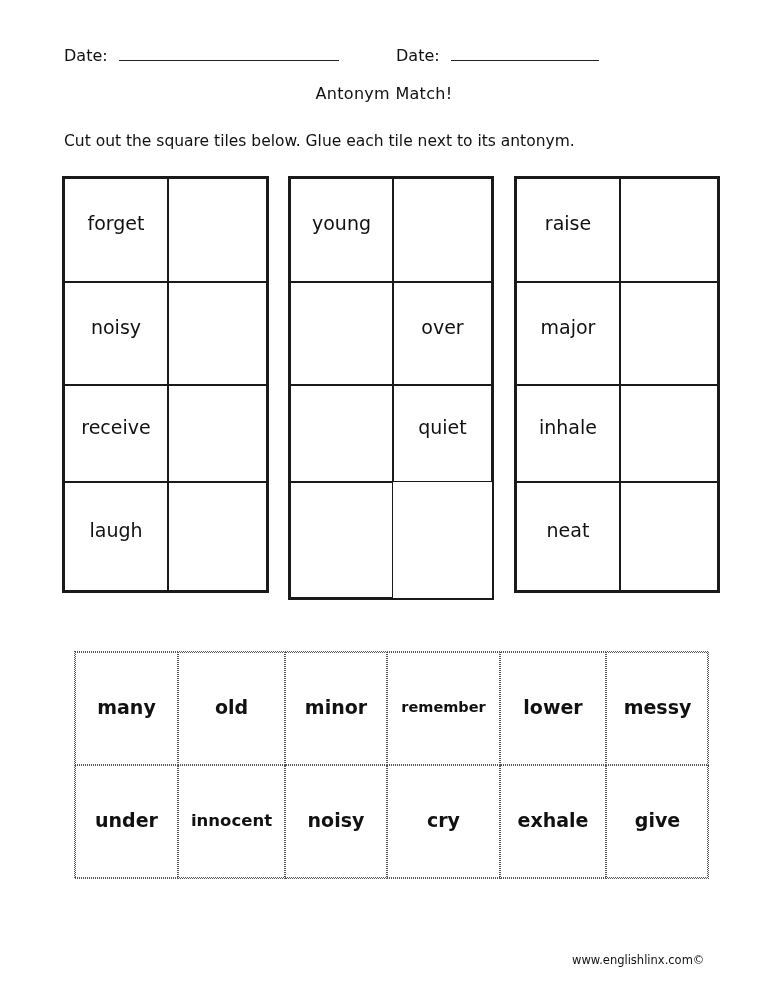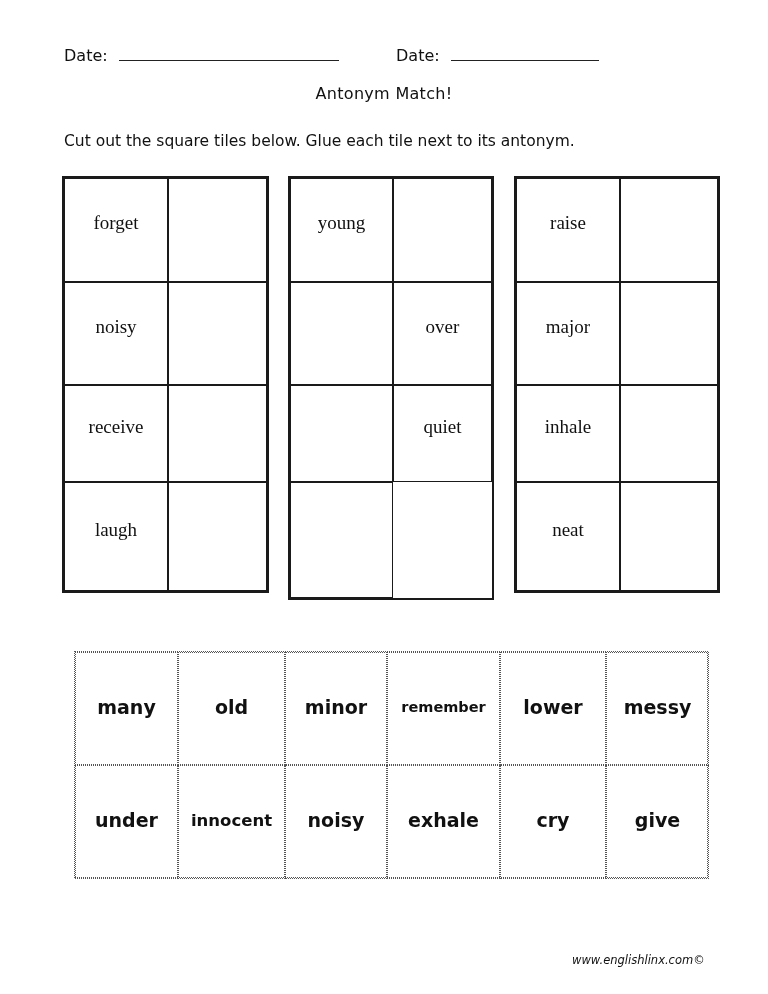--- a/index.html
+++ b/index.html
@@ -6,29 +6,29 @@
   body { width: 768px; height: 994px; position: relative; overflow: hidden;
          font-family: "DejaVu Sans", sans-serif; color: #111; }
   .abs { position: absolute; }
   .hdr { font-size: 16px; top: 46px; }
   .line { display: inline-block; border-bottom: 1.2px solid #222; vertical-align: baseline; height: 1px; }
   .title { top: 84px; left: 0; width: 768px; text-align: center; font-size: 16px; letter-spacing: 0.3px; }
   .instr { top: 132px; left: 64px; font-size: 15.5px; }
 
   .tbl { position: absolute; border: 2px solid #1a1a1a; box-sizing: border-box; display: grid; }
   .tbl .cell { border: 1px solid #1a1a1a; box-sizing: border-box; display: flex; align-items: center;
-               justify-content: center; font-size: 19px; padding-bottom: 14px; font-family: Liberation Serif, serif; }
+               justify-content: center; font-size: 19px; padding-bottom: 14px; }
 
   .tiles { position: absolute; left: 74px; top: 651px; width: 634px; height: 227px;
            display: grid; grid-template-columns: 103px 107px 102px 113px 106px 103px;
            grid-template-rows: 113px 114px; border: 1px dotted #555; box-sizing: border-box; }
   .tiles .tile { border: 1px dotted #555; box-sizing: border-box; display: flex; align-items: center;
                  justify-content: center; font-size: 19px; font-weight: bold; padding-bottom: 4px; }
   .tiles .tile.small { font-size: 14.5px; }
-  .footer { top: 953px; left: 572px; font-size: 11.5px; font-style: italic; }
+  .footer { top: 953px; left: 572px; font-size: 11.5px; }
 </style>
 </head>
 <body>
 
 <div class="abs hdr" style="left:64px;">
   <span>Date:</span>
   <span class="line" style="width:220px; margin-left:6px;"></span>
 </div>
 <div class="abs hdr" style="left:396px;">
   <span>Date:</span>
@@ -73,18 +73,18 @@
 <div class="tiles">
   <div class="tile">many</div>
   <div class="tile">old</div>
   <div class="tile">minor</div>
   <div class="tile small">remember</div>
   <div class="tile">lower</div>
   <div class="tile">messy</div>
   <div class="tile">under</div>
   <div class="tile small" style="font-size:16.5px;">innocent</div>
   <div class="tile">noisy</div>
+  <div class="tile">cry</div>
   <div class="tile">exhale</div>
-  <div class="tile">cry</div>
   <div class="tile">give</div>
 </div>
 
 <div class="abs footer">www.englishlinx.com©</div>
 
 </body></html>

